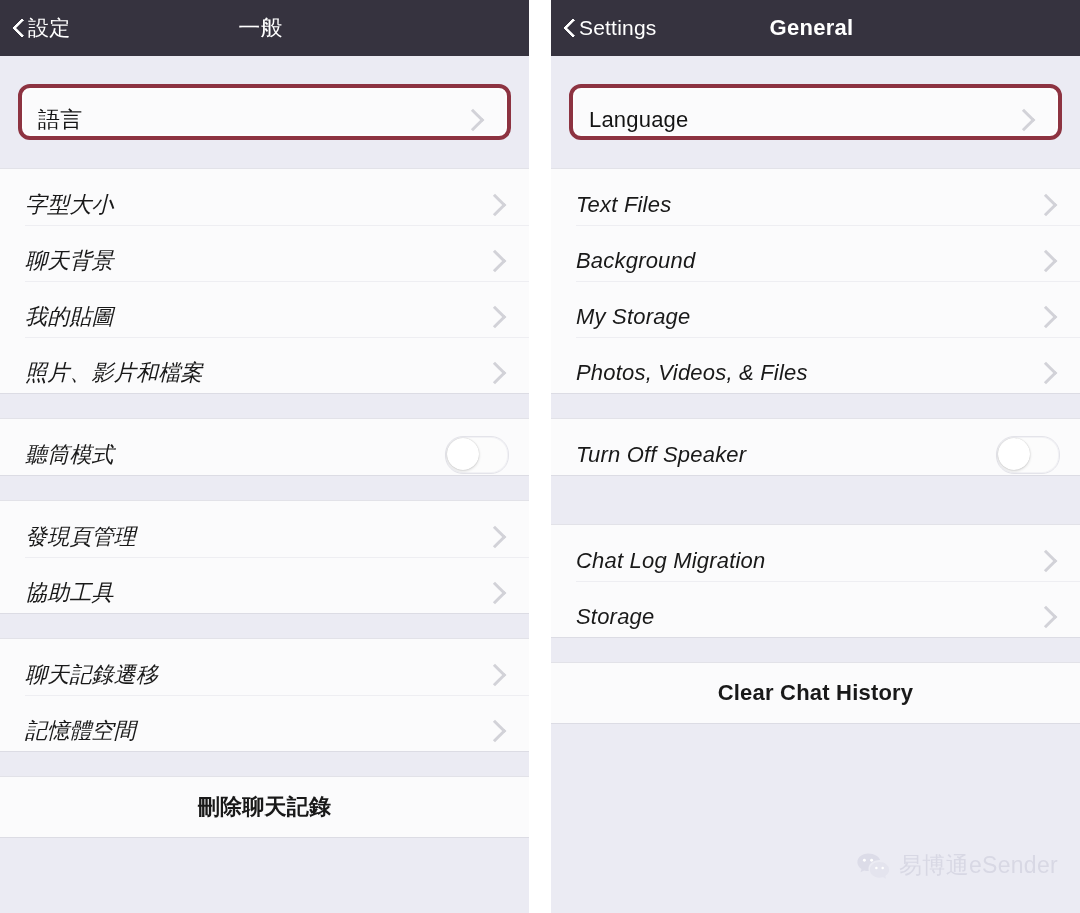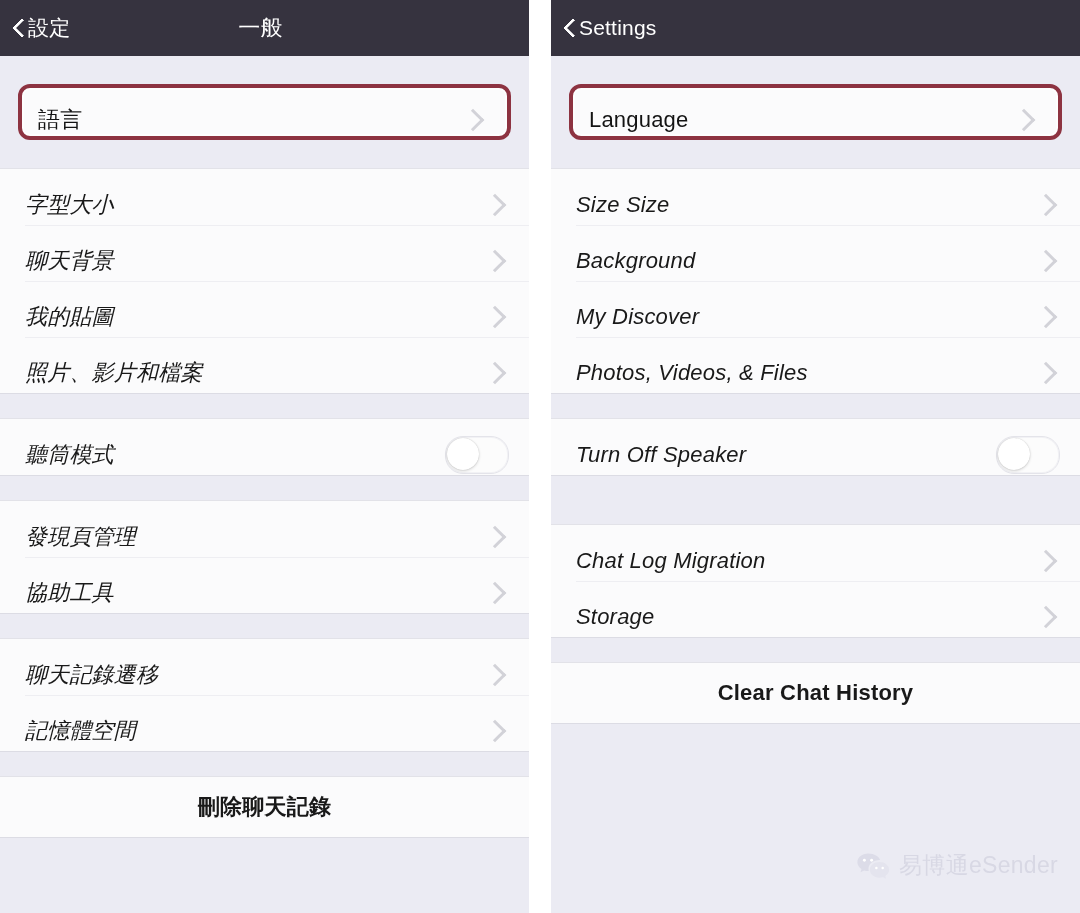--- a/index.html
+++ b/index.html
@@ -306,46 +306,47 @@
 
   <div class="gutter"></div>
 
   <div class="panel right">
 
     <div class="navbar">
       <div class="nav-back">
         <span class="nav-chevron"></span>
         <span>Settings</span>
       </div>
+      <div class="nav-title">General</div>
     </div>
 
     <div class="spacer" style="height:22px"></div>
 
     <div class="highlight-wrap">
       <div class="highlight-box">
         <div class="row">
           <span class="row-label">Language</span>
           <span class="chev"></span>
         </div>
       </div>
     </div>
 
     <div class="spacer" style="height:22px"></div>
 
     <div class="group">
       <div class="row">
-        <span class="row-label">Size Size</span>
+        <span class="row-label">Text Files</span>
         <span class="chev"></span>
       </div>
       <div class="row">
         <span class="row-label">Background</span>
         <span class="chev"></span>
       </div>
       <div class="row">
-        <span class="row-label">My Discover</span>
+        <span class="row-label">My Storage</span>
         <span class="chev"></span>
       </div>
       <div class="row">
         <span class="row-label">Photos, Videos, &amp; Files</span>
         <span class="chev"></span>
       </div>
     </div>
 
     <div class="spacer" style="height:24px"></div>
 

